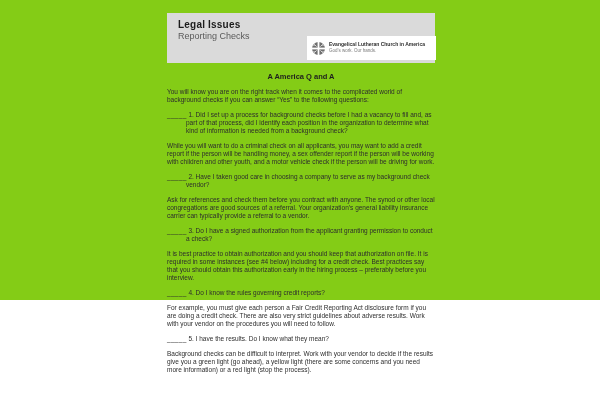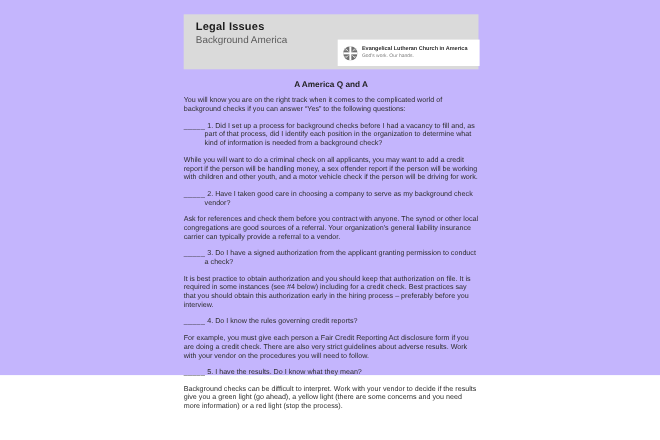--- a/index.html
+++ b/index.html
@@ -4,22 +4,22 @@
 <style>
   html, body { margin: 0; padding: 0; }
   body {
     width: 600px; height: 400px;
     background: #ffffff;
     font-family: "Liberation Sans", sans-serif;
     overflow: hidden;
   }
   .page {
     position: relative;
-    width: 600px; height: 341px;
-    background: #c4b5fd;
+    width: 600px; height: 300px;
+    background: #84cc16;
   }
   .doc {
     position: absolute;
     left: 167px; top: 13px;
     width: 268px;
   }
   
   .header-band {
     position: relative;
     width: 100%; height: 50px;
@@ -64,21 +64,21 @@
 </style>
 </head>
 <body>
 
 <div class="page">
   <div class="doc">
 
     <div class="header-band">
       <div class="header-titles">
         <div class="header-title">Legal Issues</div>
-        <div class="header-subtitle">Background America</div>
+        <div class="header-subtitle">Reporting Checks</div>
       </div>
       <div class="logo-box">
         <span class="emblem">
           <svg width="13" height="13" viewBox="0 0 26 26" aria-hidden="true">
             <circle cx="13" cy="13" r="13" fill="#6f6f6f"></circle>
             <rect x="11.2" y="0" width="3.6" height="26" fill="#ffffff"></rect>
             <rect x="0" y="11.2" width="26" height="3.6" fill="#ffffff"></rect>
             <line x1="4" y1="4" x2="9.5" y2="9.5" stroke="#ffffff" stroke-width="1.2"></line>
             <line x1="22" y1="4" x2="16.5" y2="9.5" stroke="#ffffff" stroke-width="1.2"></line>
             <line x1="4" y1="22" x2="9.5" y2="16.5" stroke="#ffffff" stroke-width="1.2"></line>

